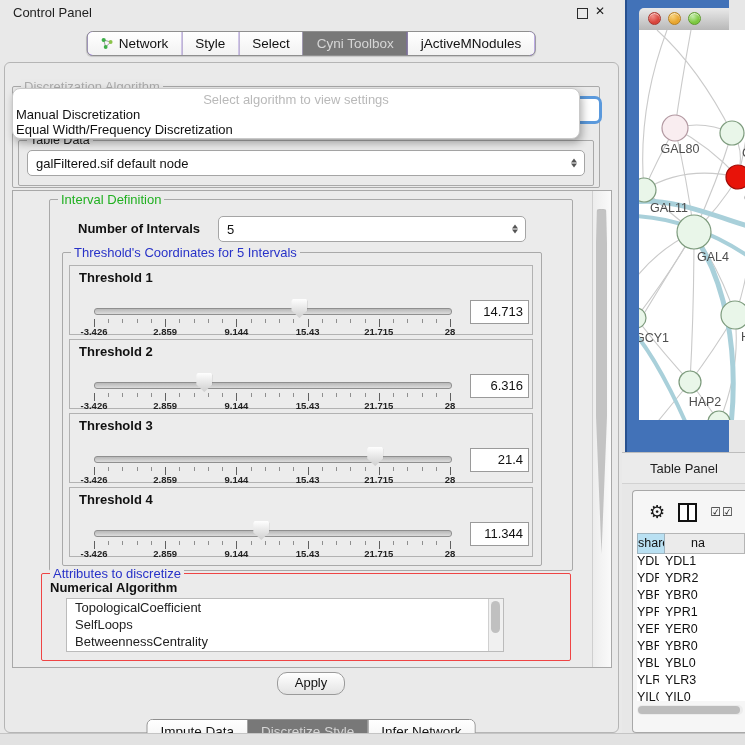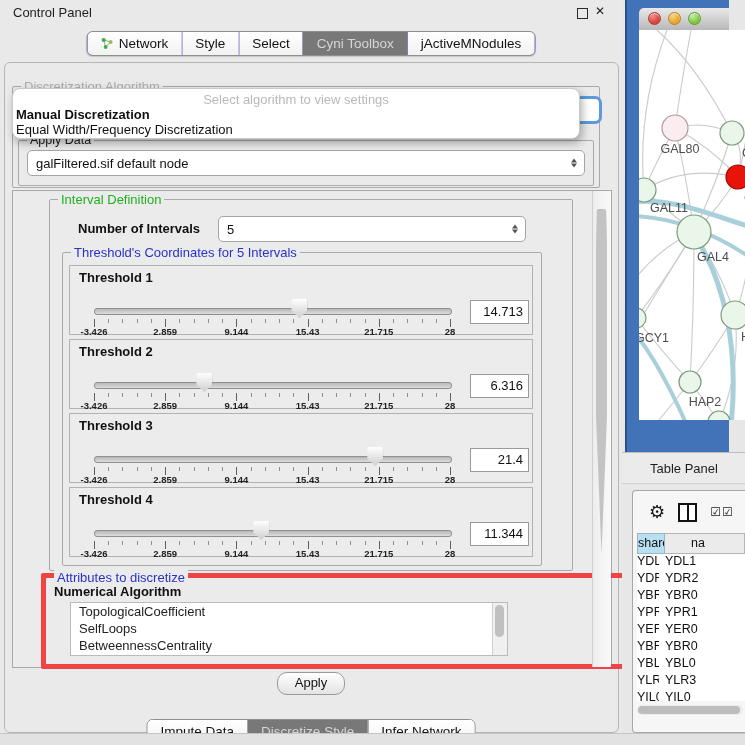--- a/index.html
+++ b/index.html
@@ -55,34 +55,34 @@
   .track{position:absolute;left:24px;top:42px;width:356px;height:5px;border:1px solid #8f8f8f;border-radius:3px;background:linear-gradient(#b8b8b8,#dcdcdc);}
   .thumb{position:absolute;top:33px;width:16px;height:19px;background:linear-gradient(#fefefe,#cfcfcf);
     clip-path:polygon(8% 0,92% 0,100% 10%,100% 60%,50% 100%,0 60%,0 10%);filter:drop-shadow(0 0 1px #777);}
   .ticks{position:absolute;left:24px;top:53px;width:356px;height:10px;}
   .tick{position:absolute;top:0;width:1px;height:4px;background:#8e8e8e;}
   .tick.major{height:8px;background:#606060;}
   .ticklabs{position:absolute;left:24px;top:60px;width:356px;height:10px;}
   .ticklabs span{position:absolute;transform:translateX(-50%);font-size:9.5px;font-weight:bold;color:#222;white-space:nowrap;}
   .tvalue{position:absolute;left:400px;top:34px;width:52px;height:22px;background:#fff;border:1px solid #9a9a9a;font-size:13px;color:#111;text-align:right;padding-right:5px;line-height:22px;}
   
-  #group-attr{left:28px;top:382px;width:528px;height:86px;border:5px solid #ef4444;position:absolute;border-radius:2px;padding-left:48px;}
+  #group-attr{left:28px;top:382px;width:528px;height:86px;border:1px solid #ef4444;position:absolute;border-radius:2px;}
   #attr-list-title{position:absolute;left:8px;top:6px;font-size:13px;font-weight:bold;color:#111;}
   #attr-list{position:absolute;left:24px;top:24px;width:438px;height:54px;background:#fff;border:1px solid #bbb;overflow:hidden;box-sizing:border-box;}
   .attr-item{font-size:13px;color:#222;line-height:17px;padding-left:8px;white-space:nowrap;}
   #attr-vscroll{position:absolute;right:0;top:0;bottom:0;width:14px;background:#f0f0f0;border-left:1px solid #d0d0d0;}
   #attr-vscroll .thumb2{position:absolute;left:2px;top:2px;width:9px;height:32px;background:#c0c0c0;border-radius:5px;}
   
   #apply-btn{position:absolute;left:50%;top:672px;transform:translateX(-50%);width:66px;height:21px;border:1px solid #9a9a9a;border-radius:10px;background:linear-gradient(#ffffff,#e3e3e3);font-size:13px;color:#111;text-align:center;line-height:20px;}
   #bottom-tabs{position:absolute;left:50%;top:703px;transform:translateX(-50%);display:inline-flex;border:1px solid #8f8f8f;border-radius:6px;overflow:hidden;background:#fff;margin-top:16px;}
   
   #algo-popup{position:absolute;left:12px;top:88px;width:566px;height:49px;background:#fff;border:1px solid #c9c9c9;border-radius:8px;box-shadow:2px 4px 9px rgba(0,0,0,.32);z-index:10;overflow:hidden;}
   #algo-popup .prompt{margin-top:3px;text-align:center;font-size:13px;color:#b9b9b9;}
   .dd-opt{font-size:13px;color:#111;line-height:15px;padding-left:3px;white-space:nowrap;}
-  .dd-opt.bold{font-weight:bold;}
+  .dd-opt.bold{font-weight:normal;}
   #combo-fragment{position:absolute;left:570px;top:96px;width:26px;height:22px;border:3px solid #5a99dc;border-radius:7px;background:#fff;z-index:5;}
   
   #right-pane{position:absolute;left:622px;top:0;width:123px;height:745px;background:#e7e7e7;}
   #net-frame{position:absolute;left:3px;top:0;width:104px;height:452px;background:#4272b8;border-left:2px solid #27508f;box-sizing:border-box;}
   #net-titlebar{position:absolute;left:12px;top:8px;right:0;height:22px;background:linear-gradient(#e9e9e9,#b8b8b8);border-bottom:1px solid #808080;border-top-left-radius:5px;}
   .lights{position:absolute;left:9px;top:4px;display:flex;gap:7px;}
   .light{width:13px;height:13px;border-radius:50%;box-shadow:inset 0 1px 1px rgba(255,255,255,.7);}
   .light.l0{background:radial-gradient(circle at 35% 30%,#f0908a,#d9453c 60%);border:1px solid #a8352d;box-sizing:border-box;}
   .light.l1{background:radial-gradient(circle at 35% 30%,#f7d27c,#e8a62f 60%);border:1px solid #b57f1e;box-sizing:border-box;}
   .light.l2{background:radial-gradient(circle at 35% 30%,#c4ecab,#7cc83f 60%);border:1px solid #5d9a2c;box-sizing:border-box;}
@@ -142,21 +142,21 @@
       </div>
     </div>
 
   <div id="content-card"></div>
 
   <div class="group" id="group-disc">
     <span class="gtitle gt-gray">Discretization Algorithm</span>
   </div>
 
   <div class="group" id="group-tabledata">
-    <span class="gtitle gt-black">Apply Data</span>
+    <span class="gtitle gt-black">Table Data</span>
     <div class="combo" id="tabledata-combo">
       <span>galFiltered.sif default node</span>
       <span class="spin">
           <i class="up"></i>
           <i class="dn"></i>
         </span>
     </div>
   </div>
 
   <div id="scrollpane">

